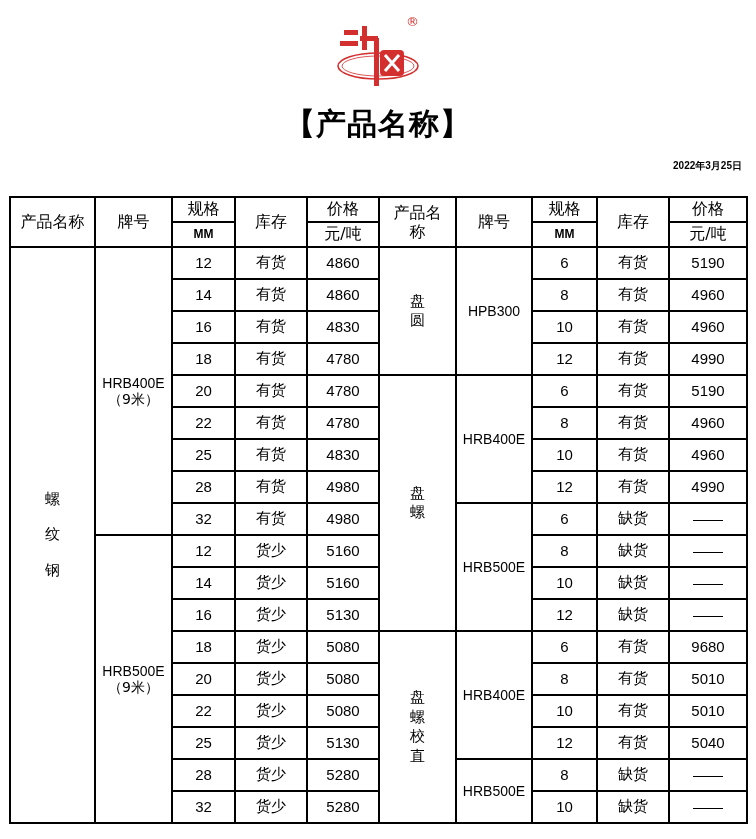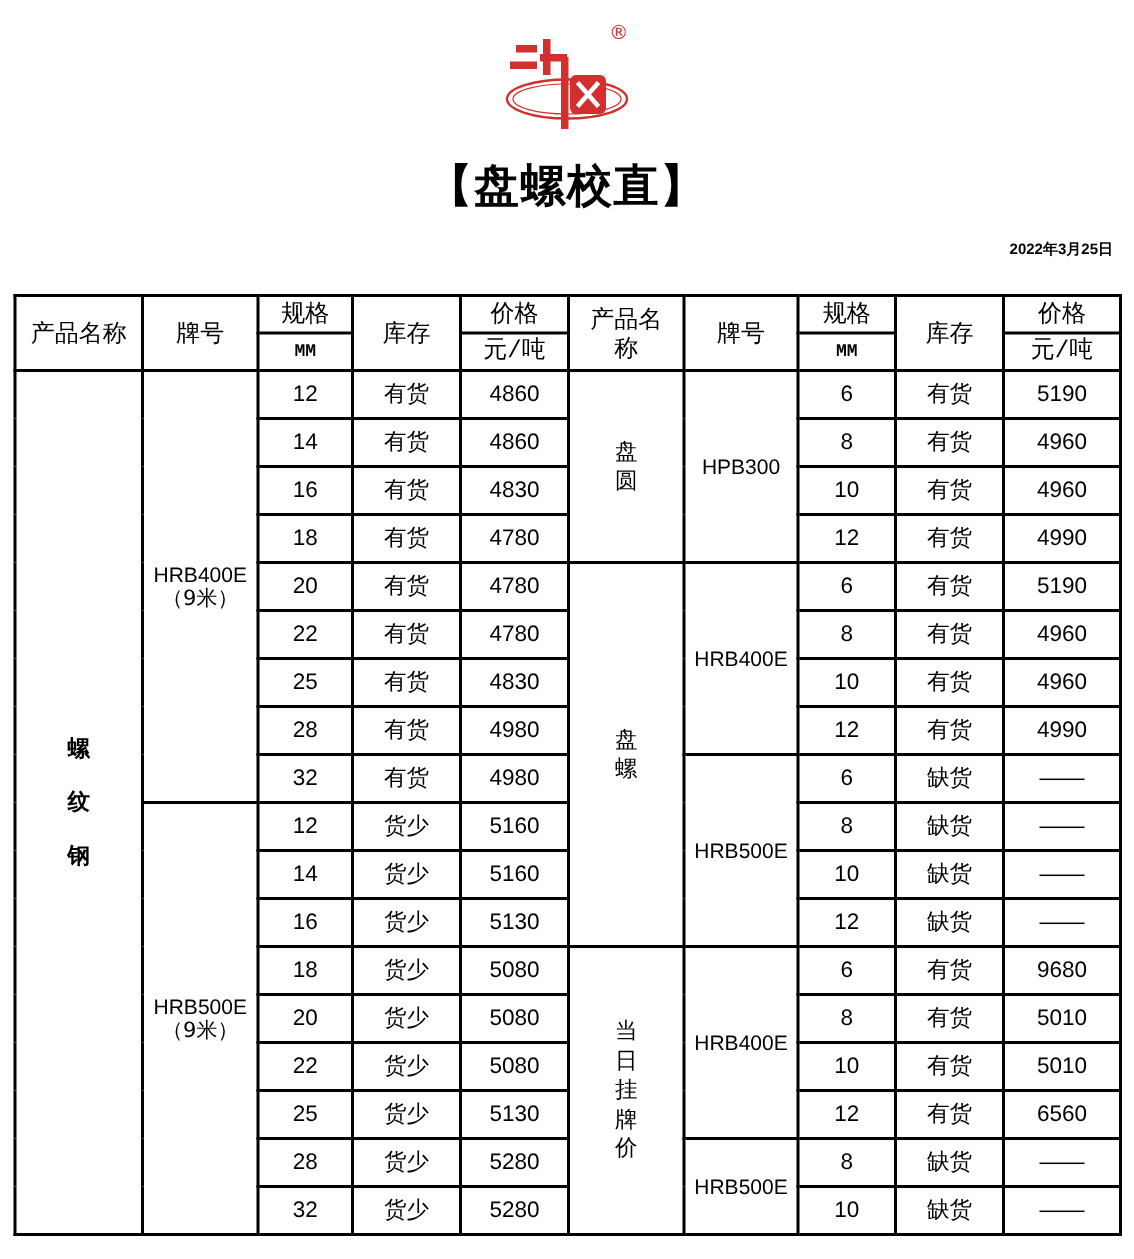--- a/index.html
+++ b/index.html
@@ -12,44 +12,44 @@
           font-family: "Liberation Sans", sans-serif; }
   table { position: absolute; left: 9px; top: 196px; border-collapse: collapse;
           table-layout: fixed; width: 737px; }
   td { border: 2px solid #000; text-align: center; vertical-align: middle;
        font-size: 15px; padding: 0; line-height: 1.15; }
   .hdr { font-size: 16px; }
   .mm { font-size: 12px; font-weight: bold; font-family: "Liberation Sans", sans-serif; }
   .num { font-family: "Liberation Sans", sans-serif; font-size: 15px; }
   .grade { font-family: "Liberation Sans", sans-serif; font-size: 14px; }
   .vert { width: 1em; margin: 16px auto; line-height: 1.3; }
-  .vert.spaced { line-height: 2.35; font-weight: bold; }
+  .vert.spaced { line-height: 2.35; }
   tr.h1 td { height: 23px; }
-  tr.h2 td { height: 23px; font-family: Liberation Mono, monospace; }
+  tr.h2 td { height: 23px; }
   tr.r td { height: 30px; }
 </style>
 </head>
 <body>
 
 <div class="logo">
   <svg width="100" height="80" viewBox="0 0 100 80">
     <ellipse cx="48" cy="58" rx="40" ry="13" fill="none" stroke="#d32f2f" stroke-width="1.6"></ellipse>
     <ellipse cx="48" cy="58" rx="36" ry="10" fill="none" stroke="#d32f2f" stroke-width="0.8"></ellipse>
     <rect x="14" y="22" width="14" height="5" fill="#d32f2f"></rect>
     <rect x="10" y="33" width="18" height="5" fill="#d32f2f"></rect>
     <rect x="32" y="18" width="5" height="24" fill="#d32f2f"></rect>
     <rect x="30" y="28" width="18" height="5" fill="#d32f2f"></rect>
     <rect x="44" y="30" width="5" height="48" fill="#d32f2f"></rect>
     <rect x="50" y="42" width="24" height="26" rx="4" fill="#d32f2f"></rect>
     <path d="M55 47 L69 63 M69 47 L55 63" stroke="#fff" stroke-width="3"></path>
     <text x="76" y="18" font-size="13" fill="#d32f2f" font-family="DejaVu Sans, sans-serif">®</text>
   </svg>
 </div>
 
-<div class="title">【盘螺校直】</div>
+<div class="title">【产品名称】</div>
 <div class="date">2022年3月25日</div>
 
 <table>
   <colgroup>
     <col style="width:85px">
       <col style="width:77px">
       <col style="width:63px">
       <col style="width:72px">
       <col style="width:72px">
     <col style="width:77px">
@@ -195,21 +195,21 @@
         <td class="num">5130</td>
         <td class="num">12</td>
         <td>缺货</td>
         <td class="num">——</td>
       </tr>
       <tr class="r">
         <td class="num">18</td>
         <td>货少</td>
         <td class="num">5080</td>
         <td rowspan="6">
-          <div class="vert">当日挂牌价</div>
+          <div class="vert">盘螺校直</div>
         </td>
         <td class="grade" rowspan="4">HRB400E</td>
         <td class="num">6</td>
         <td>有货</td>
         <td class="num">9680</td>
       </tr>
       <tr class="r">
         <td class="num">20</td>
         <td>货少</td>
         <td class="num">5080</td>
@@ -224,21 +224,21 @@
         <td class="num">10</td>
         <td>有货</td>
         <td class="num">5010</td>
       </tr>
       <tr class="r">
         <td class="num">25</td>
         <td>货少</td>
         <td class="num">5130</td>
         <td class="num">12</td>
         <td>有货</td>
-        <td class="num">6560</td>
+        <td class="num">5040</td>
       </tr>
       <tr class="r">
         <td class="num">28</td>
         <td>货少</td>
         <td class="num">5280</td>
         <td class="grade" rowspan="2">HRB500E</td>
         <td class="num">8</td>
         <td>缺货</td>
         <td class="num">——</td>
       </tr>

